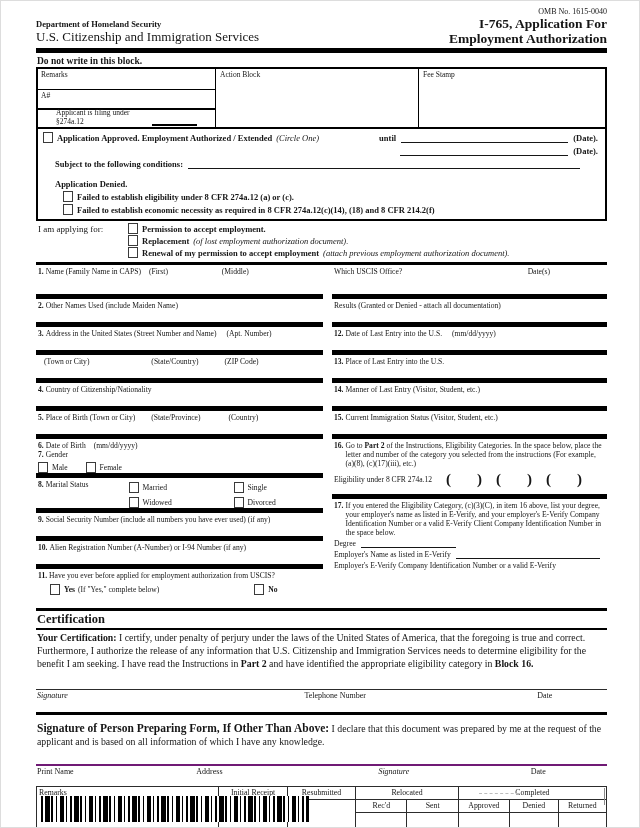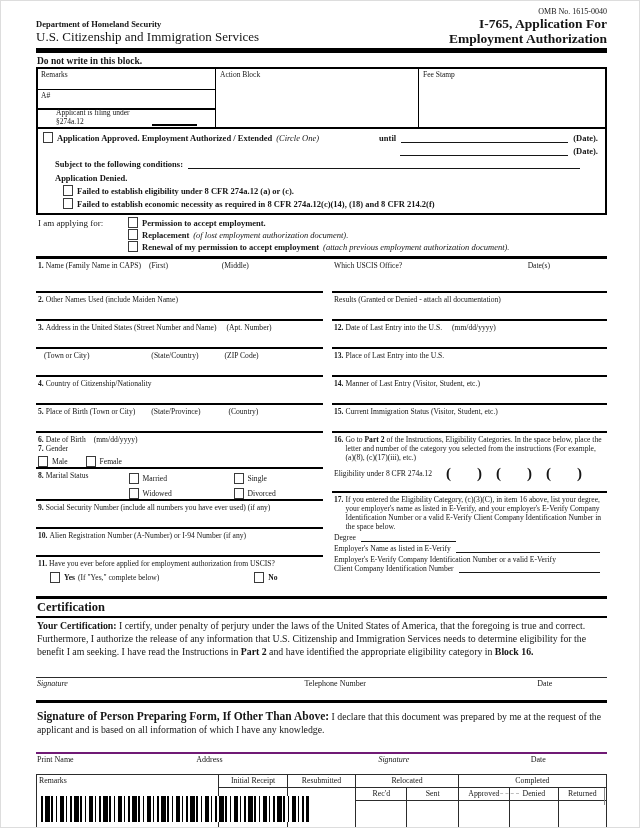--- a/index.html
+++ b/index.html
@@ -36,35 +36,35 @@
   
   .box2 { border:2px solid #000; border-top:none; padding:3px 7px 4px 5px; font-size:8.5px; font-weight:bold; }
   .row { display:flex; align-items:flex-end; }
   .cb { display:inline-block; width:10px; height:11px; border:1px solid #3a3a3a; background:#fff; flex:none; margin-right:4px; vertical-align:-2px; }
   .wline { flex:1; border-bottom:1px solid #161616; height:10px; margin:0 5px; }
   .it { font-style:italic; font-weight:normal; }
   .r-until { margin-left:60px; }
   .r2 { justify-content:flex-end; margin-top:3px; }
   .r2 .wline { flex:none; width:168px; }
   .r3 { margin-top:3px; padding-left:12px; }
-  .r4 { margin-top:4px; padding-left:12px; }
+  .r4 { margin-top:10px; padding-left:12px; }
   .den { margin-top:2px; padding-left:20px; align-items:center; }
 
   
   .apply { display:flex; border-bottom:3px solid #000; padding:2px 0 3px 2px; }
   .apply .alabel { width:90px; font-size:9px; padding-top:1px; }
   .aopt { display:flex; align-items:center; font-size:8.5px; margin-bottom:1px; }
   .aopt .b { font-weight:bold; }
   .aopt .it { margin-left:4px;font-family:Liberation Serif, serif; }
 
   
   .cols { display:flex; }
   .colL { width:287px; margin-right:9px; }
   .colR { flex:1; }
-  .fb { border-bottom:2px solid #000000; padding:2px 2px 0 2px; font-size:7.6px; min-height:28px; }
+  .fb { border-bottom:5px solid #000000; padding:2px 2px 0 2px; font-size:7.6px; min-height:28px; }
   .no { font-weight:bold; margin-right:2px; }
   .sub { margin-left:14px; }
   .fb.tall { min-height:34px; }
   .fb.noline { border-bottom:none; }
   .split { display:flex;flex-direction:column; }
   .split .lft { width:52%; }
   .split .rgt { flex:1; }
   .cbrow { display:flex; align-items:center; margin-top:3px; }
   .cbrow .gap { width:18px; }
   .ms { display:flex; }
@@ -340,24 +340,20 @@
           </div>
           <div class="lnrow">
             <span>Degree</span>
             <span class="wline fix90"></span>
           </div>
           <div class="lnrow">
             <span>Employer's Name as listed in E-Verify</span>
             <span class="wline"></span>
           </div>
           <div style="margin-top:2px;">Employer's E-Verify Company Identification Number or a valid E-Verify</div>
-          <div class="lnrow" style="margin-top:0;">
-            <span>Client Company Identification Number</span>
-            <span class="wline"></span>
-          </div>
         </div>
       </div>
     </div>
 
     <div class="rule" style="margin-top:3px;"></div>
     <div class="certhead">Certification</div>
     <div class="rule"></div>
     <div class="para"><span class="b">Your Certification: </span><span>I certify, under penalty of perjury under the laws of the United States of America, that the foregoing is true and correct. Furthermore, I authorize the release of any information that U.S. Citizenship and Immigration Services needs to determine eligibility for the benefit I am seeking. I have read the Instructions in </span><span class="b">Part 2</span><span> and have identified the appropriate eligibility category in </span><span class="b">Block 16.</span></div>
     <div class="sigrow">
       <span class="c-a">Signature</span>

